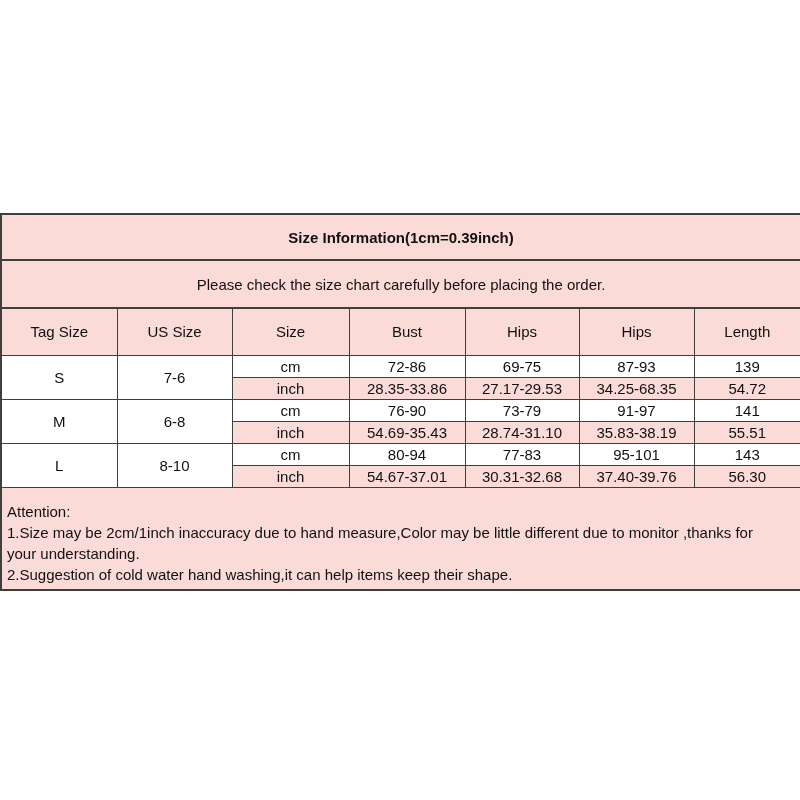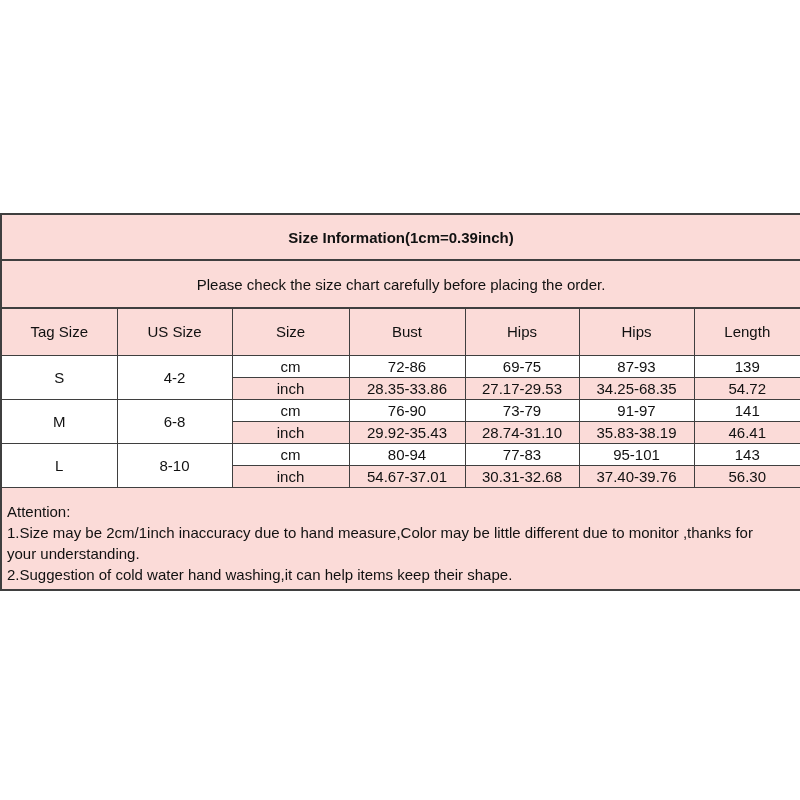--- a/index.html
+++ b/index.html
@@ -72,21 +72,21 @@
         <th>US Size</th>
         <th>Size</th>
         <th>Bust</th>
         <th>Hips</th>
         <th>Hips</th>
         <th>Length</th>
       </tr>
 
       <tr class="data-row">
         <td rowspan="2" class="tag-cell">S</td>
-        <td rowspan="2" class="us-cell">4-2</td>
+        <td rowspan="2" class="us-cell">7-6</td>
         <td class="white-bg">cm</td>
         <td class="white-bg">72-86</td>
         <td class="white-bg">69-75</td>
         <td class="white-bg">87-93</td>
         <td class="white-bg">139</td>
       </tr>
       <tr class="data-row">
         <td class="pink">inch</td>
         <td class="pink">28.35-33.86</td>
         <td class="pink">27.17-29.53</td>
@@ -98,24 +98,24 @@
         <td rowspan="2" class="tag-cell">M</td>
         <td rowspan="2" class="us-cell">6-8</td>
         <td class="white-bg">cm</td>
         <td class="white-bg">76-90</td>
         <td class="white-bg">73-79</td>
         <td class="white-bg">91-97</td>
         <td class="white-bg">141</td>
       </tr>
       <tr class="data-row">
         <td class="pink">inch</td>
-        <td class="pink">29.92-35.43</td>
+        <td class="pink">54.69-35.43</td>
         <td class="pink">28.74-31.10</td>
         <td class="pink">35.83-38.19</td>
-        <td class="pink">46.41</td>
+        <td class="pink">55.51</td>
       </tr>
 
       <tr class="data-row">
         <td rowspan="2" class="tag-cell">L</td>
         <td rowspan="2" class="us-cell">8-10</td>
         <td class="white-bg">cm</td>
         <td class="white-bg">80-94</td>
         <td class="white-bg">77-83</td>
         <td class="white-bg">95-101</td>
         <td class="white-bg">143</td>

